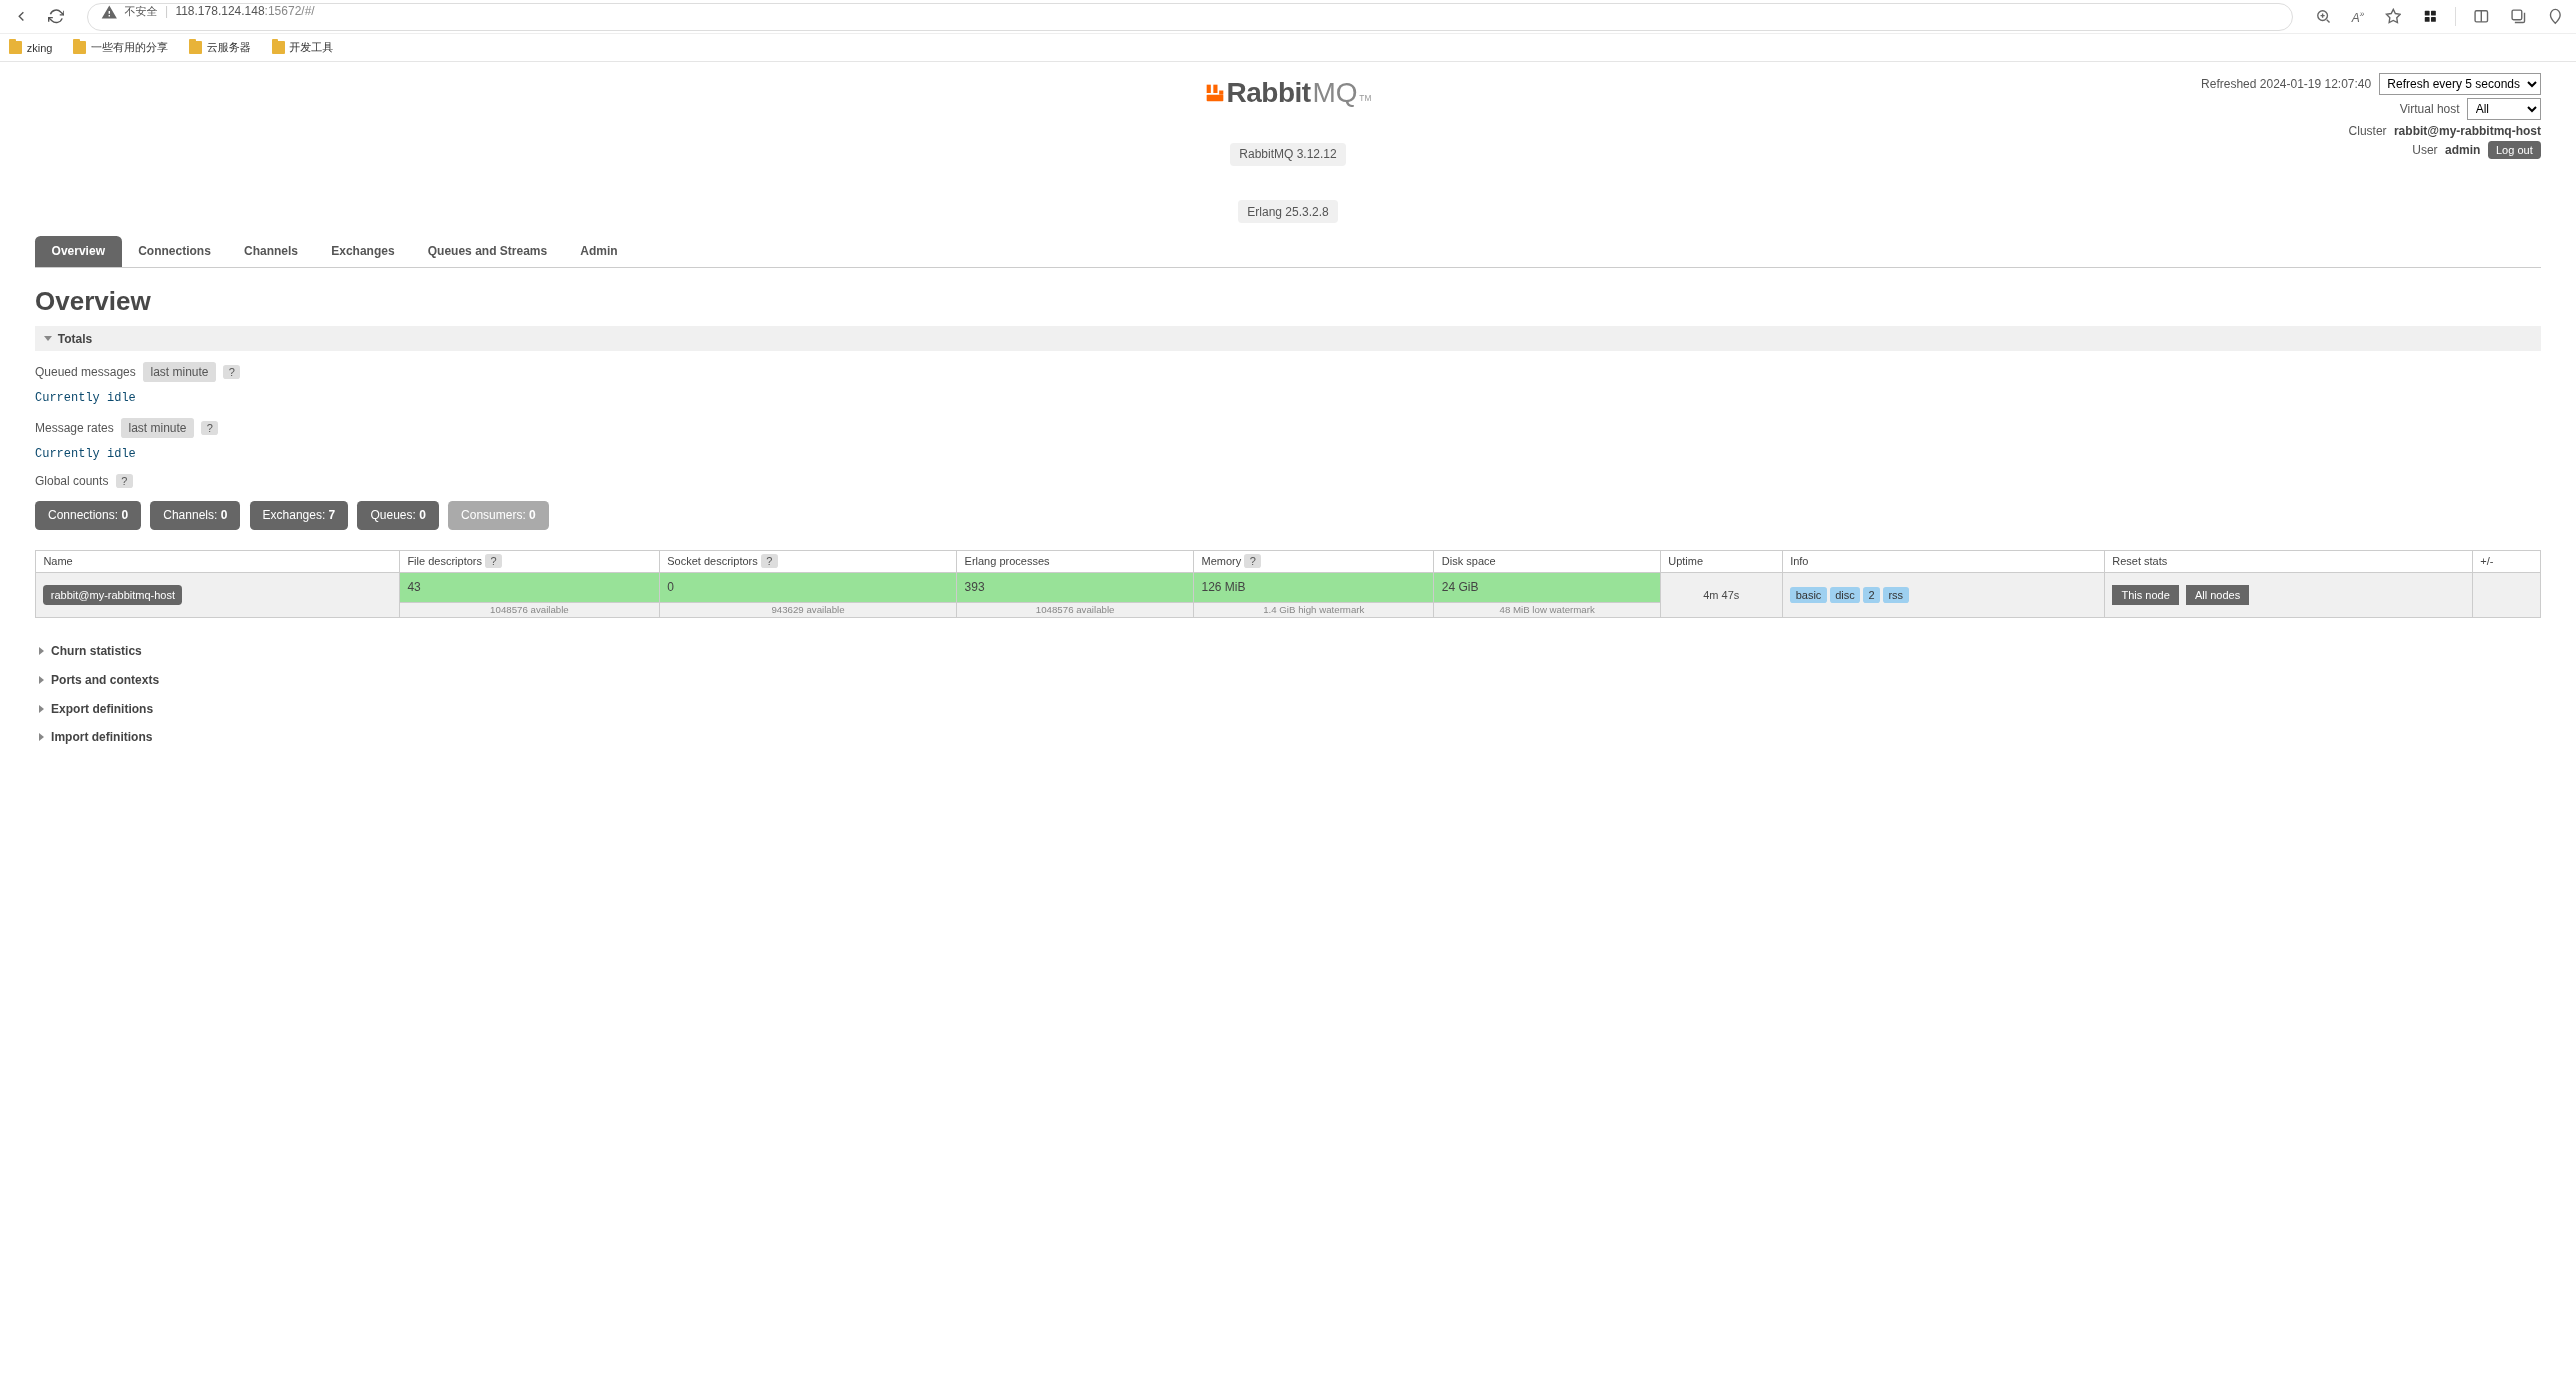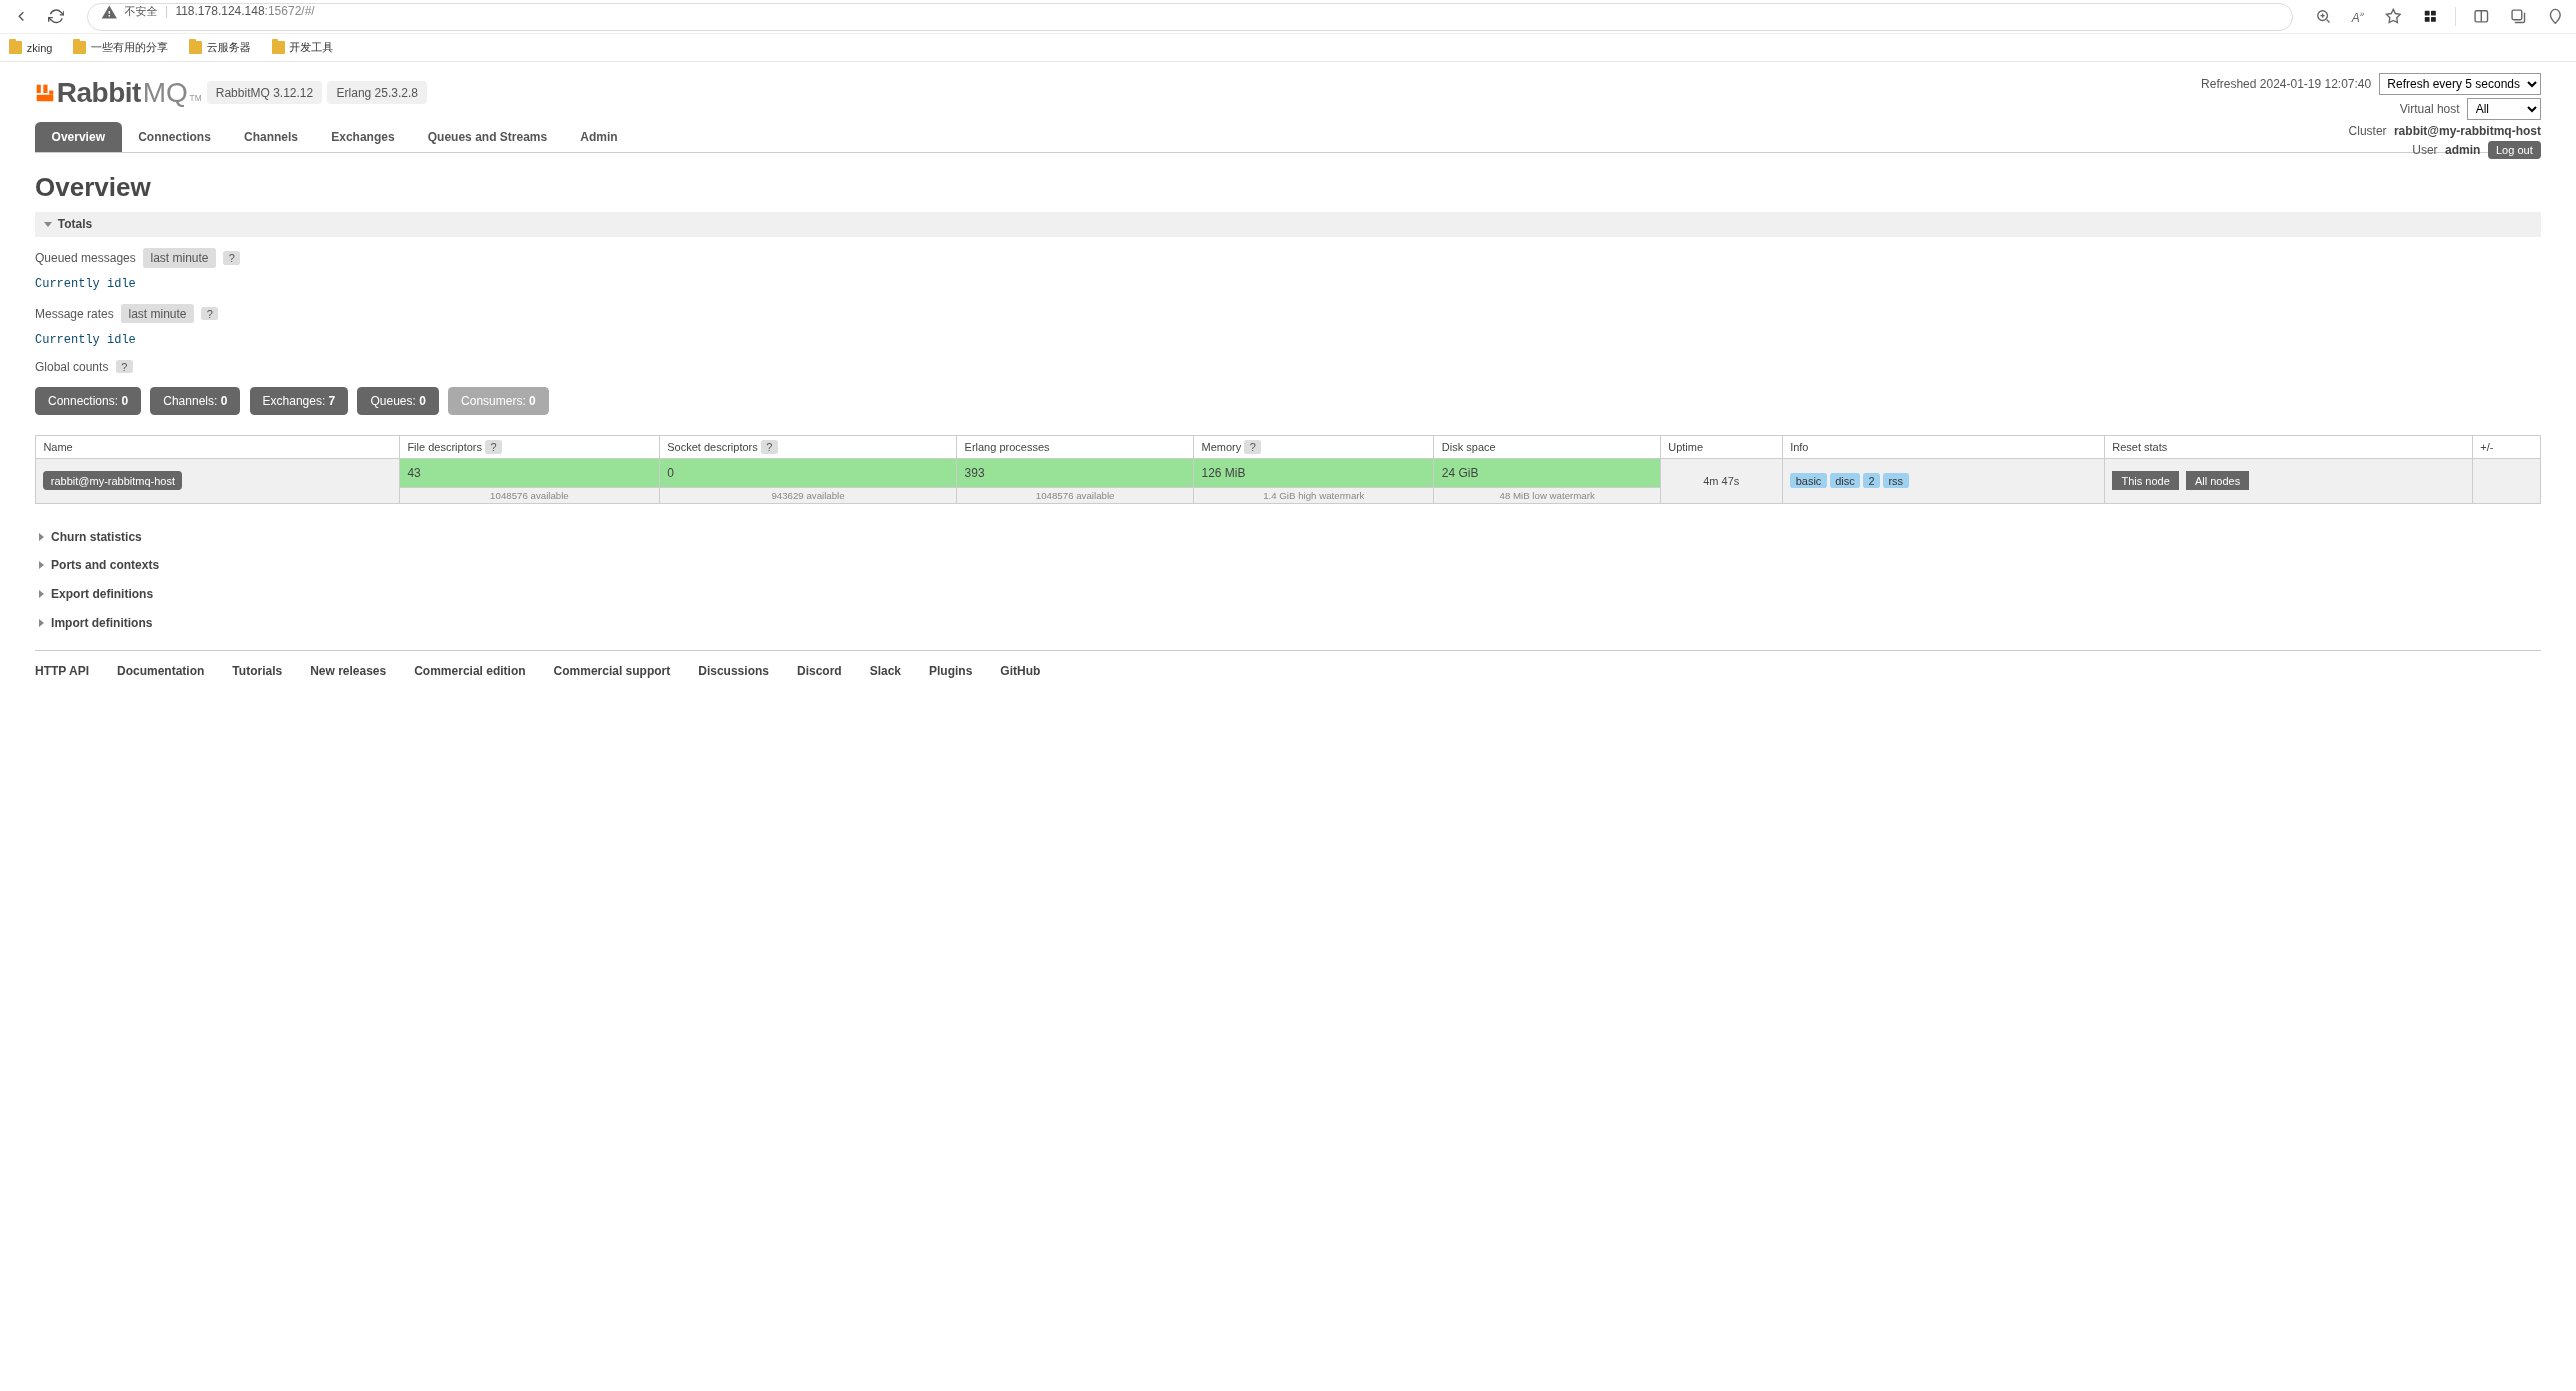--- a/index.html
+++ b/index.html
@@ -20,21 +20,21 @@
 
 .bookmarks-bar { display: flex; align-items: center; padding: 3.7px 9.2px; gap: 21px; height: 28px; border-top:0.9px solid #eee; }
 .bookmark-item { display: flex; align-items: center; gap: 4.6px; font-size: 11px; color:#333; cursor:pointer; }
 .folder-icon { width:13px; height:13px; background:#E8B339; border-radius:0.9px; position:relative; }
 .folder-icon::before { content:''; position:absolute; top:-1.8px; left:0; width:6.5px; height:2.8px; background:#E8B339; border-radius:0.9px 0.9px 0 0; }
 
 
 .page { padding: 14.8px 35px 18.4px 35px; }
 
 .hd { position: relative; margin-bottom: 7.4px; }
-.logo-row { display: flex; align-items: center; gap: 5px; }
+.logo-row { display: flex; align-items: center; gap: 34px; flex-direction: column; }
 .logo { display:flex; align-items:center; gap:1.8px; }
 .logo .rabbit { font-size: 28px; font-weight: 700; color:#555; letter-spacing:-0.5px; font-family: Arial, sans-serif;}
 .logo .mq { font-size: 28px; font-weight:300; color:#888; font-family: Arial, sans-serif;}
 .logo .tm { font-size:8.3px; color:#999; align-self:flex-end; margin-bottom:5.5px; }
 .logo-icon { width:20px; height:20px; }
 .version-badge { background:#f0f0f0; color:#555; padding:4.6px 9.2px; border-radius:3.7px; font-size:12px; }
 
 .topright { position:absolute; right:0; top:-3.7px; text-align:right; font-size:12px; color:#555; }
 .topright .row { display:flex; align-items:center; justify-content:flex-end; gap:7.4px; margin-bottom:3.7px; }
 .topright select { border:0.9px solid #999; padding:1.8px 3.7px; font-size:12px; background:#fff; }
@@ -326,28 +326,15 @@
     </div>
   <div class="coll-section">
       <span class="tri right"></span>
       <span>Export definitions</span>
     </div>
   <div class="coll-section">
       <span class="tri right"></span>
       <span>Import definitions</span>
     </div>
 
-  <div class="footer">
-    <a>HTTP API</a>
-    <a>Documentation</a>
-    <a>Tutorials</a>
-    <a>New releases</a>
-    <a>Commercial edition</a>
-    <a>Commercial support</a>
-    <a>Discussions</a>
-    <a>Discord</a>
-    <a>Slack</a>
-    <a>Plugins</a>
-    <a>GitHub</a>
-  </div>
 
 </div>
 
 
 </body></html>

